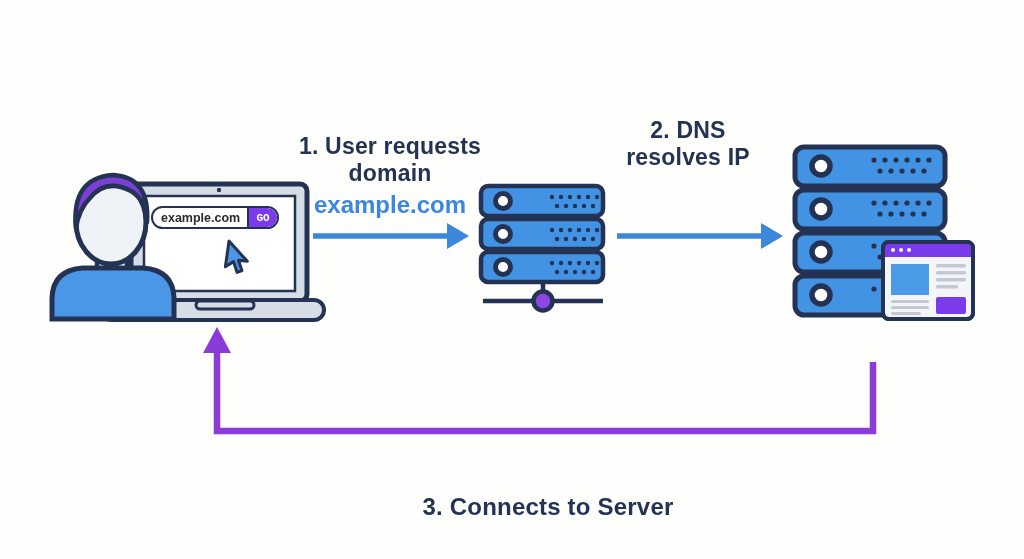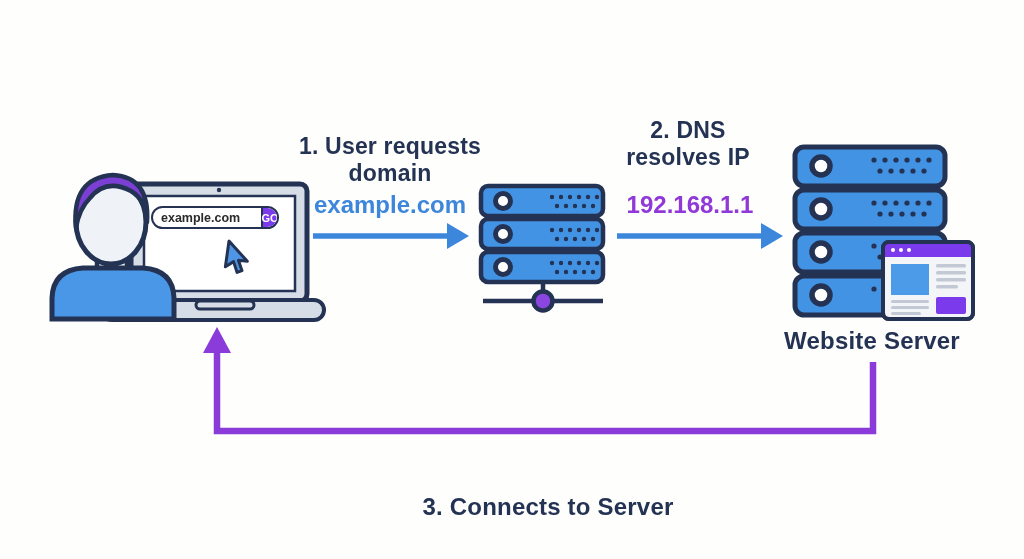--- a/index.html
+++ b/index.html
@@ -59,30 +59,31 @@
     flex: 1;
     font-size: 12.5px;
     font-weight: 700;
     color: #2b2b2b;
     display: flex;
     align-items: center;
     padding-left: 8px;
     white-space: nowrap;
   }
   .go-btn {
-    width: 16px;
+    width: 30px;
     background: #7c3aed;
     border-left: 2.5px solid #243353;
     border-radius: 0 9px 9px 0;
     color: #ffffff;
     font-size: 11px;
     font-weight: 700;
     display: flex;
     align-items: center;
     justify-content: center;
+    font-family: Liberation Mono, monospace;
   }
 </style>
 </head>
 <body>
 
 <div class="diagram">
 
   <svg class="canvas" viewBox="0 0 1024 559">
 
     <g>
@@ -252,23 +253,21 @@
     <g>
       <path d="M 873,362 L 873,431 L 217,431 L 217,350" fill="none" stroke="#8b3bd9" stroke-width="6.5"></path>
       <polygon points="203,353 217,327 231,353" fill="#8b3bd9"></polygon>
     </g>
   </svg>
 
   <div class="txt step-label" id="step1-label">1. User requests domain</div>
   <div class="txt value-label value-blue" id="step1-value">example.com</div>
 
   <div class="txt step-label" id="step2-label">2. DNS resolves IP</div>
-  <div class="txt value-label value-purple" id="step2-value">192.168.1.1</div>
-
-  <div class="txt node-label" id="web-label">Website Server</div>
+
 
   <div class="txt step-label" id="step3-label">3. Connects to Server</div>
 
   <div class="url-bar">
     <span class="url-text">example.com</span>
     <span class="go-btn">GO</span>
   </div>
 
 </div>
 

